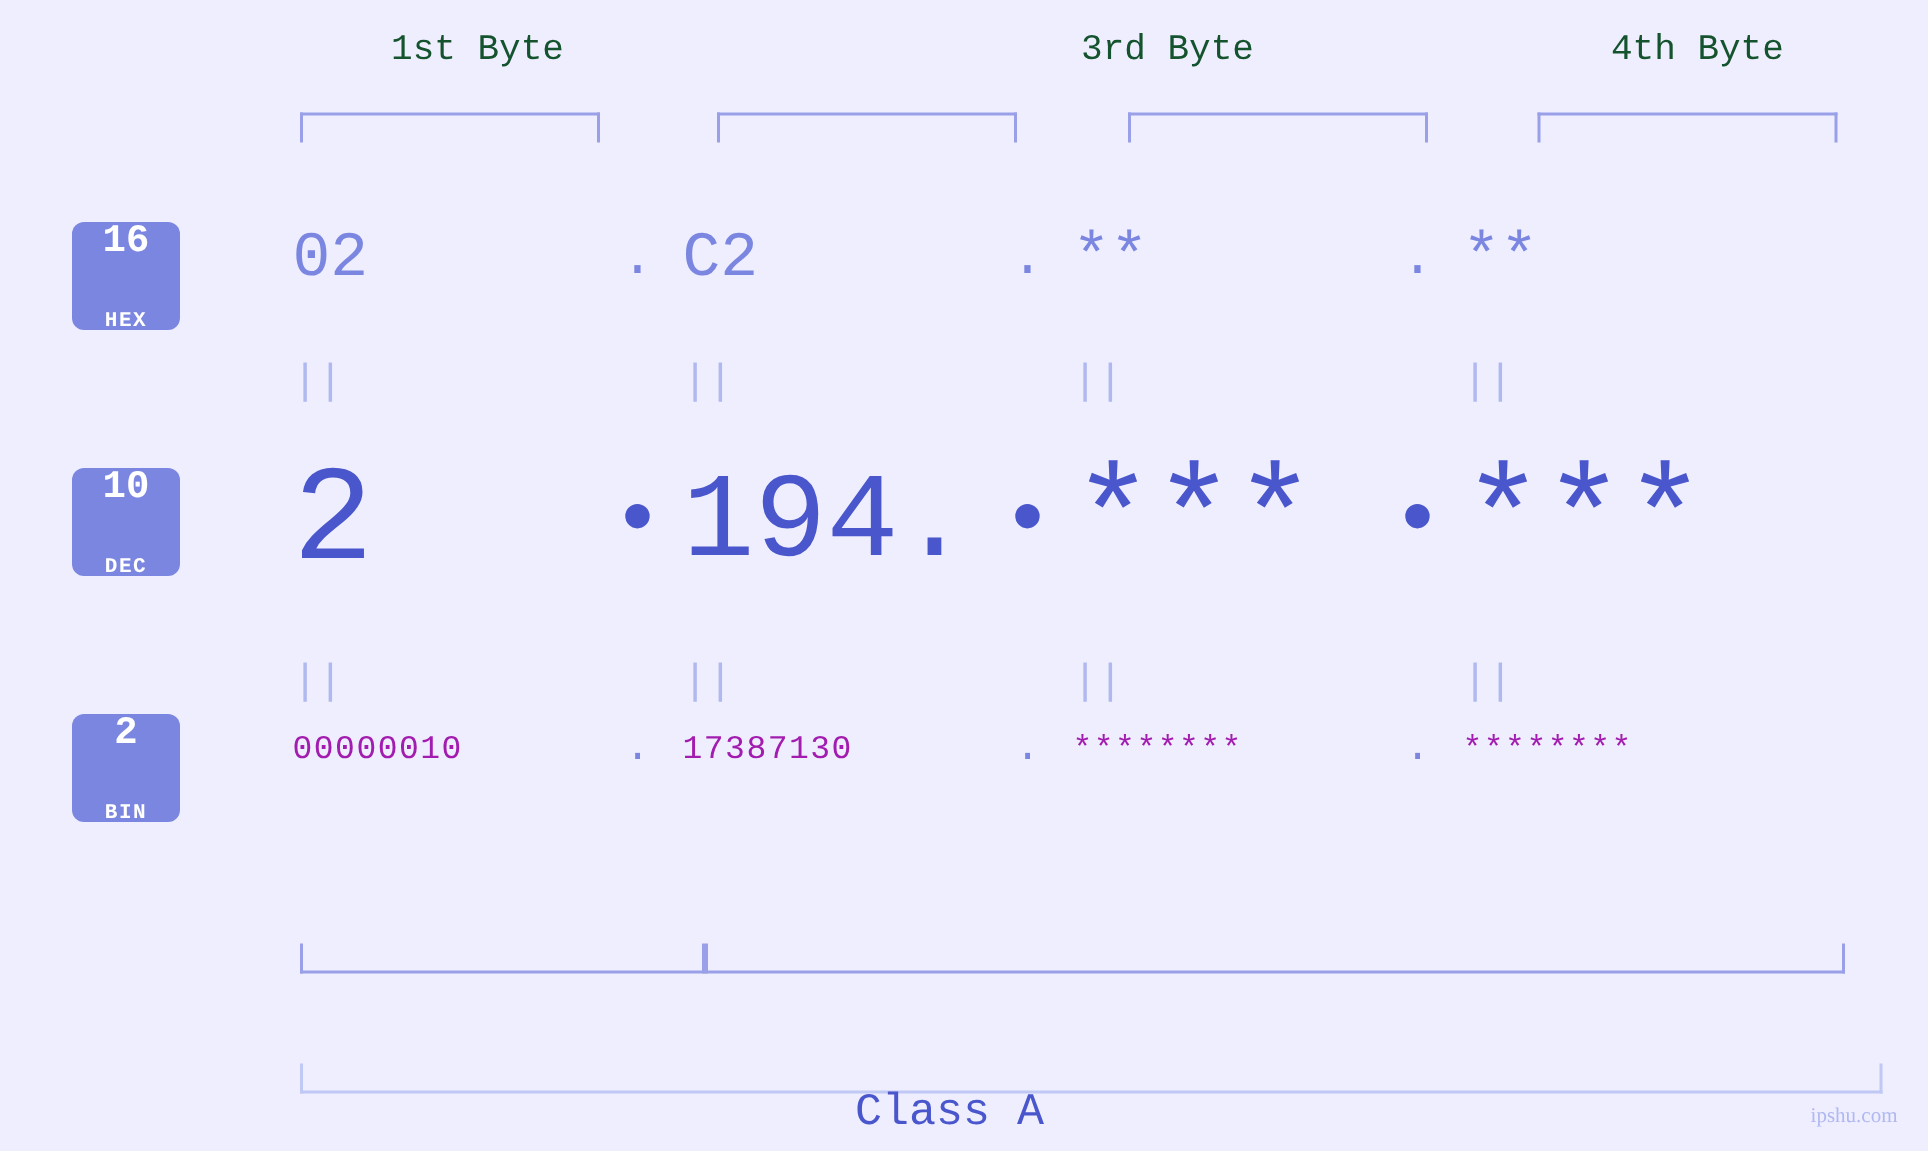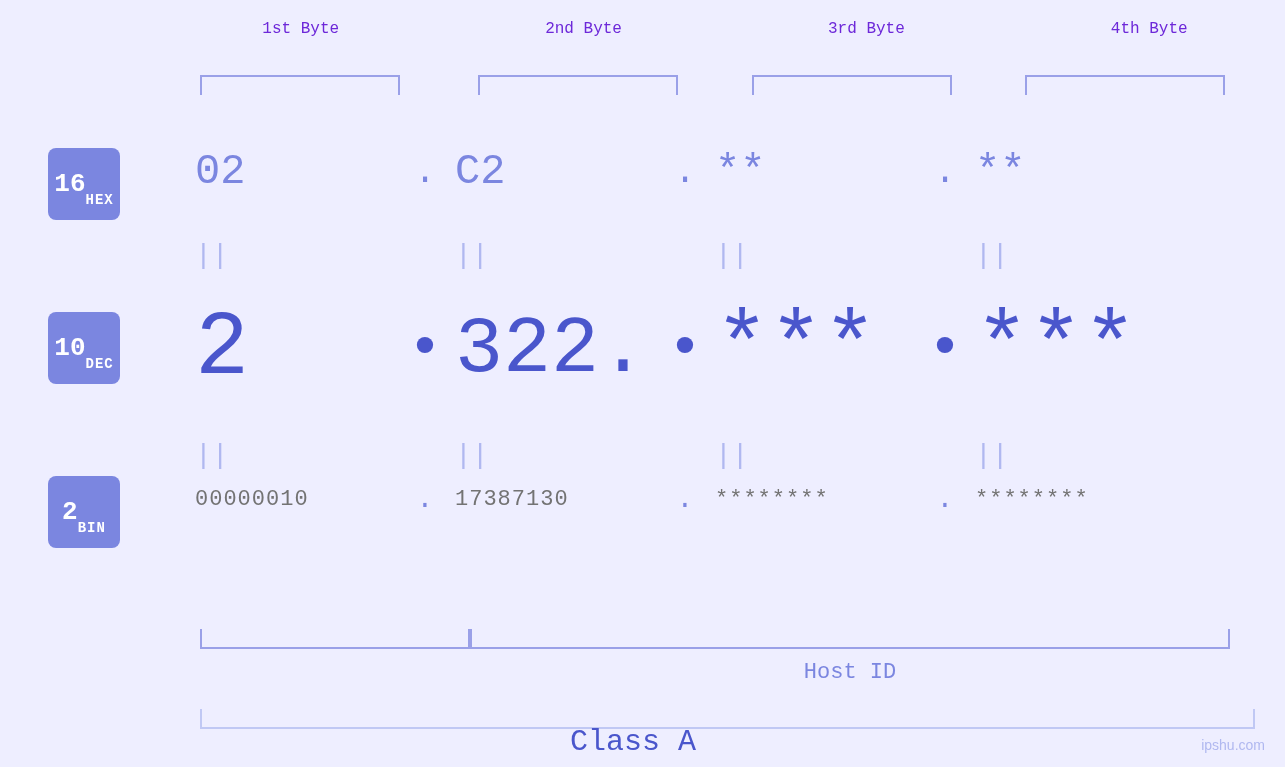--- a/index.html
+++ b/index.html
@@ -26,21 +26,21 @@
     
     
     
 
     .badge {
       width: 72px;
       height: 72px;
       background-color: #7b86e0;
       border-radius: 8px;
       display: flex;
-      flex-direction: row;
+      flex-direction: column;
       align-items: center;
       justify-content: center;
       position: absolute;
       left: 48px;
     }
 
     .badge-number {
       color: white;
       font-size: 26px;
       font-weight: bold;
@@ -63,22 +63,22 @@
     .col-headers {
       position: absolute;
       top: 20px;
       left: 195px;
       right: 30px;
       display: flex;
       justify-content: space-around;
     }
 
     .col-header {
-      color: #6d28d9;
-      font-size: 16px;
+      color: #14532d;
+      font-size: 24px;
       text-align: center;
       width: 200px;
     }
 
     
     .bracket-top {
       position: absolute;
       top: 75px;
       height: 20px;
       border-top: 2px solid #9aa0e8;
@@ -115,21 +115,21 @@
       font-family: 'Courier New', Courier, monospace;
       font-weight: normal;
     }
 
     .dec-dot {
       color: #4a56cc;
       font-size: 70px;
     }
 
     .bin-value {
-      color: #737373;
+      color: #a21caf;
       font-size: 22px;
       font-family: 'Courier New', Courier, monospace;
       letter-spacing: 1px;
     }
 
     .bin-dot {
       color: #7b86e0;
       font-size: 28px;
     }
 
@@ -226,21 +226,21 @@
       font-family: 'Courier New', Courier, monospace;
       padding-left: 41px;
     }
 
     .watermark {
       position: absolute;
       bottom: 14px;
       right: 20px;
       color: #b0b8f0;
       font-size: 14px;
-      font-family: Liberation Sans, sans-serif;
+      font-family: Liberation Serif, serif;
     }
 
     
     .flex-row {
       display: flex;
       align-items: center;
       width: 100%;
     }
 
     .flex-col-byte {
@@ -271,21 +271,20 @@
   </div>
 
   <div class="badge badge-bin">
     <span class="badge-number">2</span>
     <span class="badge-label">BIN</span>
   </div>
 
   <div class="col-headers">
     <div class="col-header" style="width:200px">1st Byte</div>
     <div style="width:60px"></div>
-    <div class="col-header" style="width:200px">2nd Byte</div>
     <div style="width:60px"></div>
     <div class="col-header" style="width:200px">3rd Byte</div>
     <div style="width:60px"></div>
     <div class="col-header" style="width:200px">4th Byte</div>
   </div>
 
   <div class="bracket-top bracket-top-1"></div>
   <div class="bracket-top bracket-top-2"></div>
   <div class="bracket-top bracket-top-3"></div>
   <div class="bracket-top bracket-top-4"></div>
@@ -333,21 +332,21 @@
   </div>
 
   <div class="row-dec flex-row">
     <div class="flex-col-byte">
       <span class="dec-value">2</span>
     </div>
     <div class="flex-col-dot">
       <span class="dec-dot" style="font-size:60px;">•</span>
     </div>
     <div class="flex-col-byte">
-      <span class="dec-value" style="font-size:80px;">322.</span>
+      <span class="dec-value" style="font-size:80px;">194.</span>
     </div>
     <div class="flex-col-dot">
       <span class="dec-dot" style="font-size:60px;">•</span>
     </div>
     <div class="flex-col-byte">
       <span class="dec-value">***</span>
     </div>
     <div class="flex-col-dot">
       <span class="dec-dot" style="font-size:60px;">•</span>
     </div>
@@ -394,21 +393,20 @@
       <span class="bin-dot">.</span>
     </div>
     <div class="flex-col-byte">
       <span class="bin-value">********</span>
     </div>
   </div>
 
   <div class="bracket-bottom-network"></div>
   <div class="bracket-bottom-host"></div>
 
-  <div class="label-host-id">Host ID</div>
 
   <div class="bracket-bottom-all"></div>
 
   <div class="label-class">Class A</div>
 
   <div class="watermark">ipshu.com</div>
 
 </div>
 
 </body></html>

